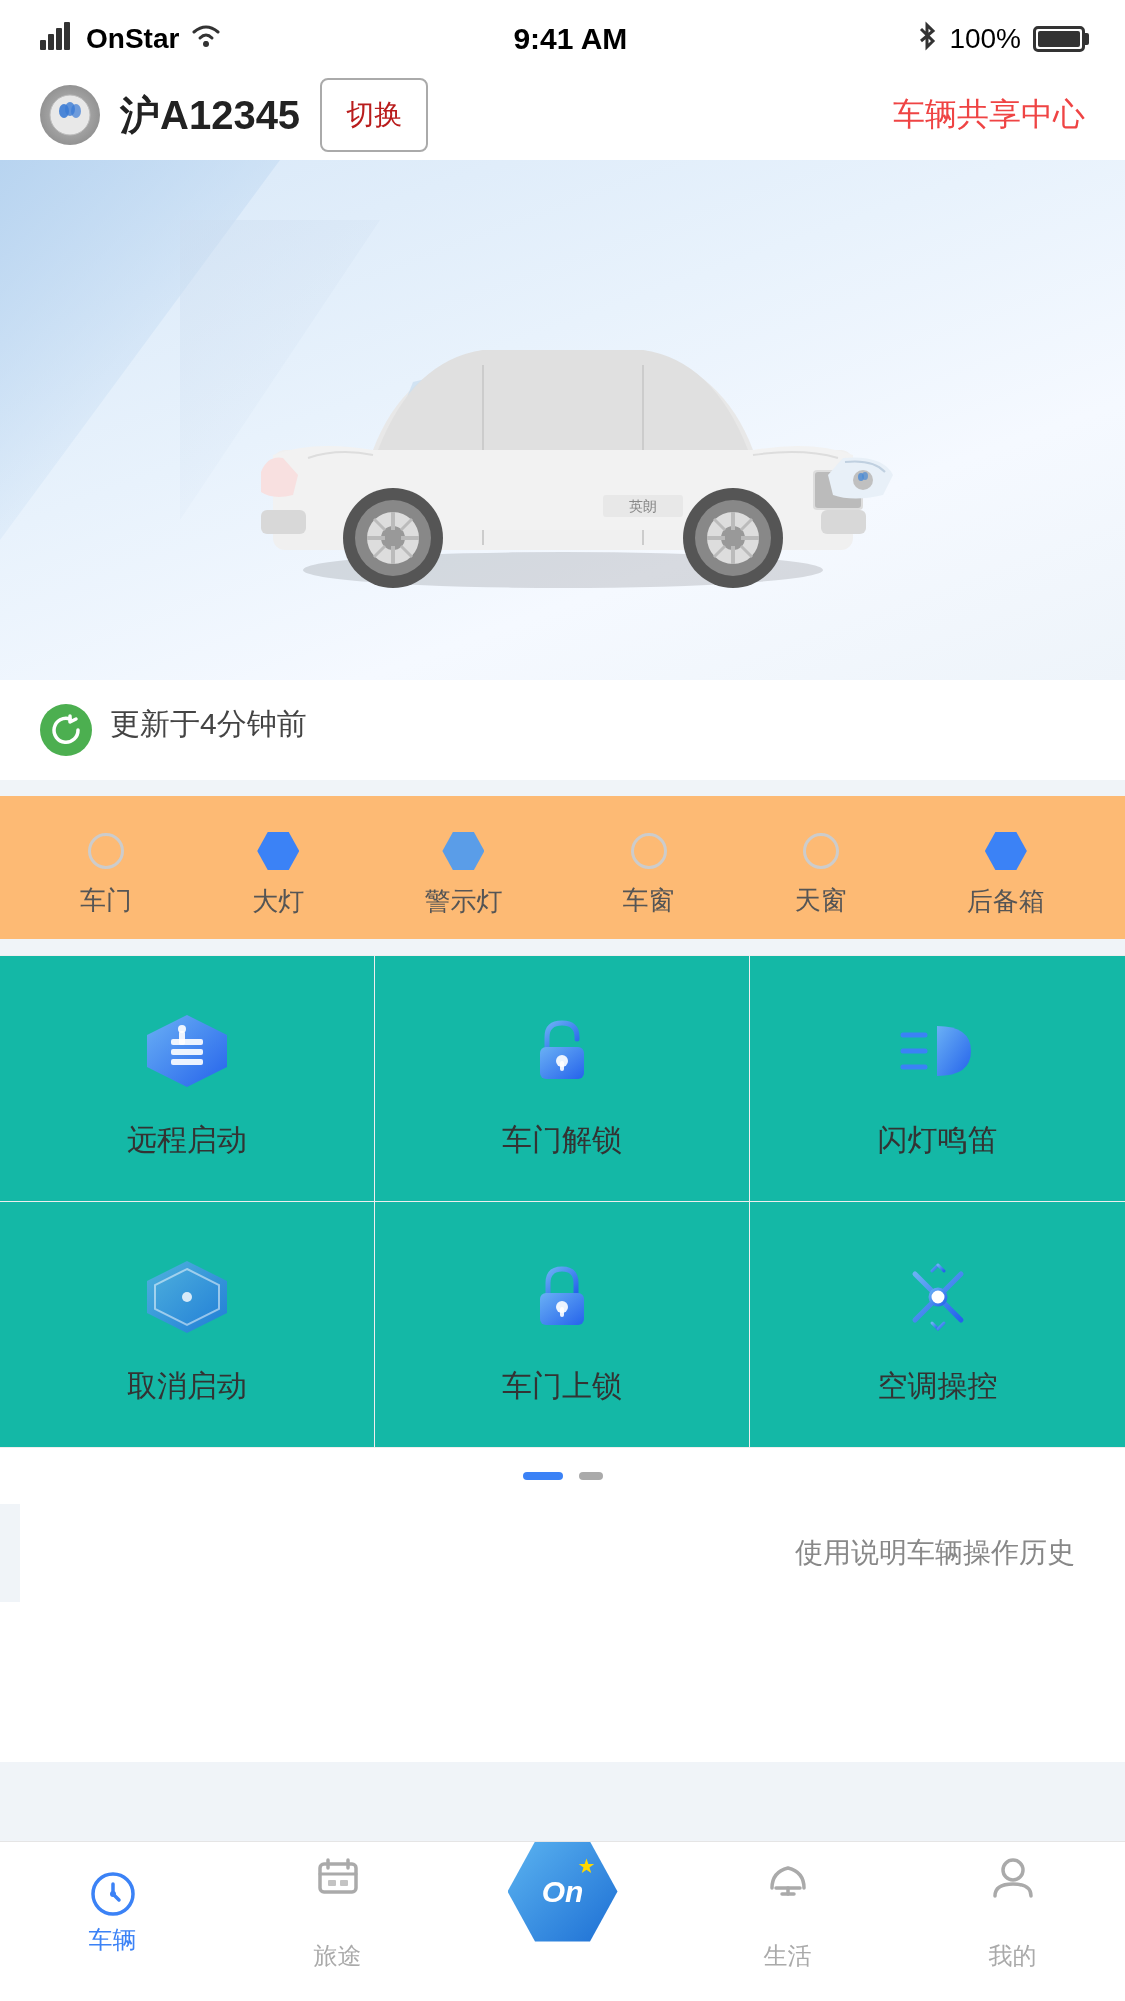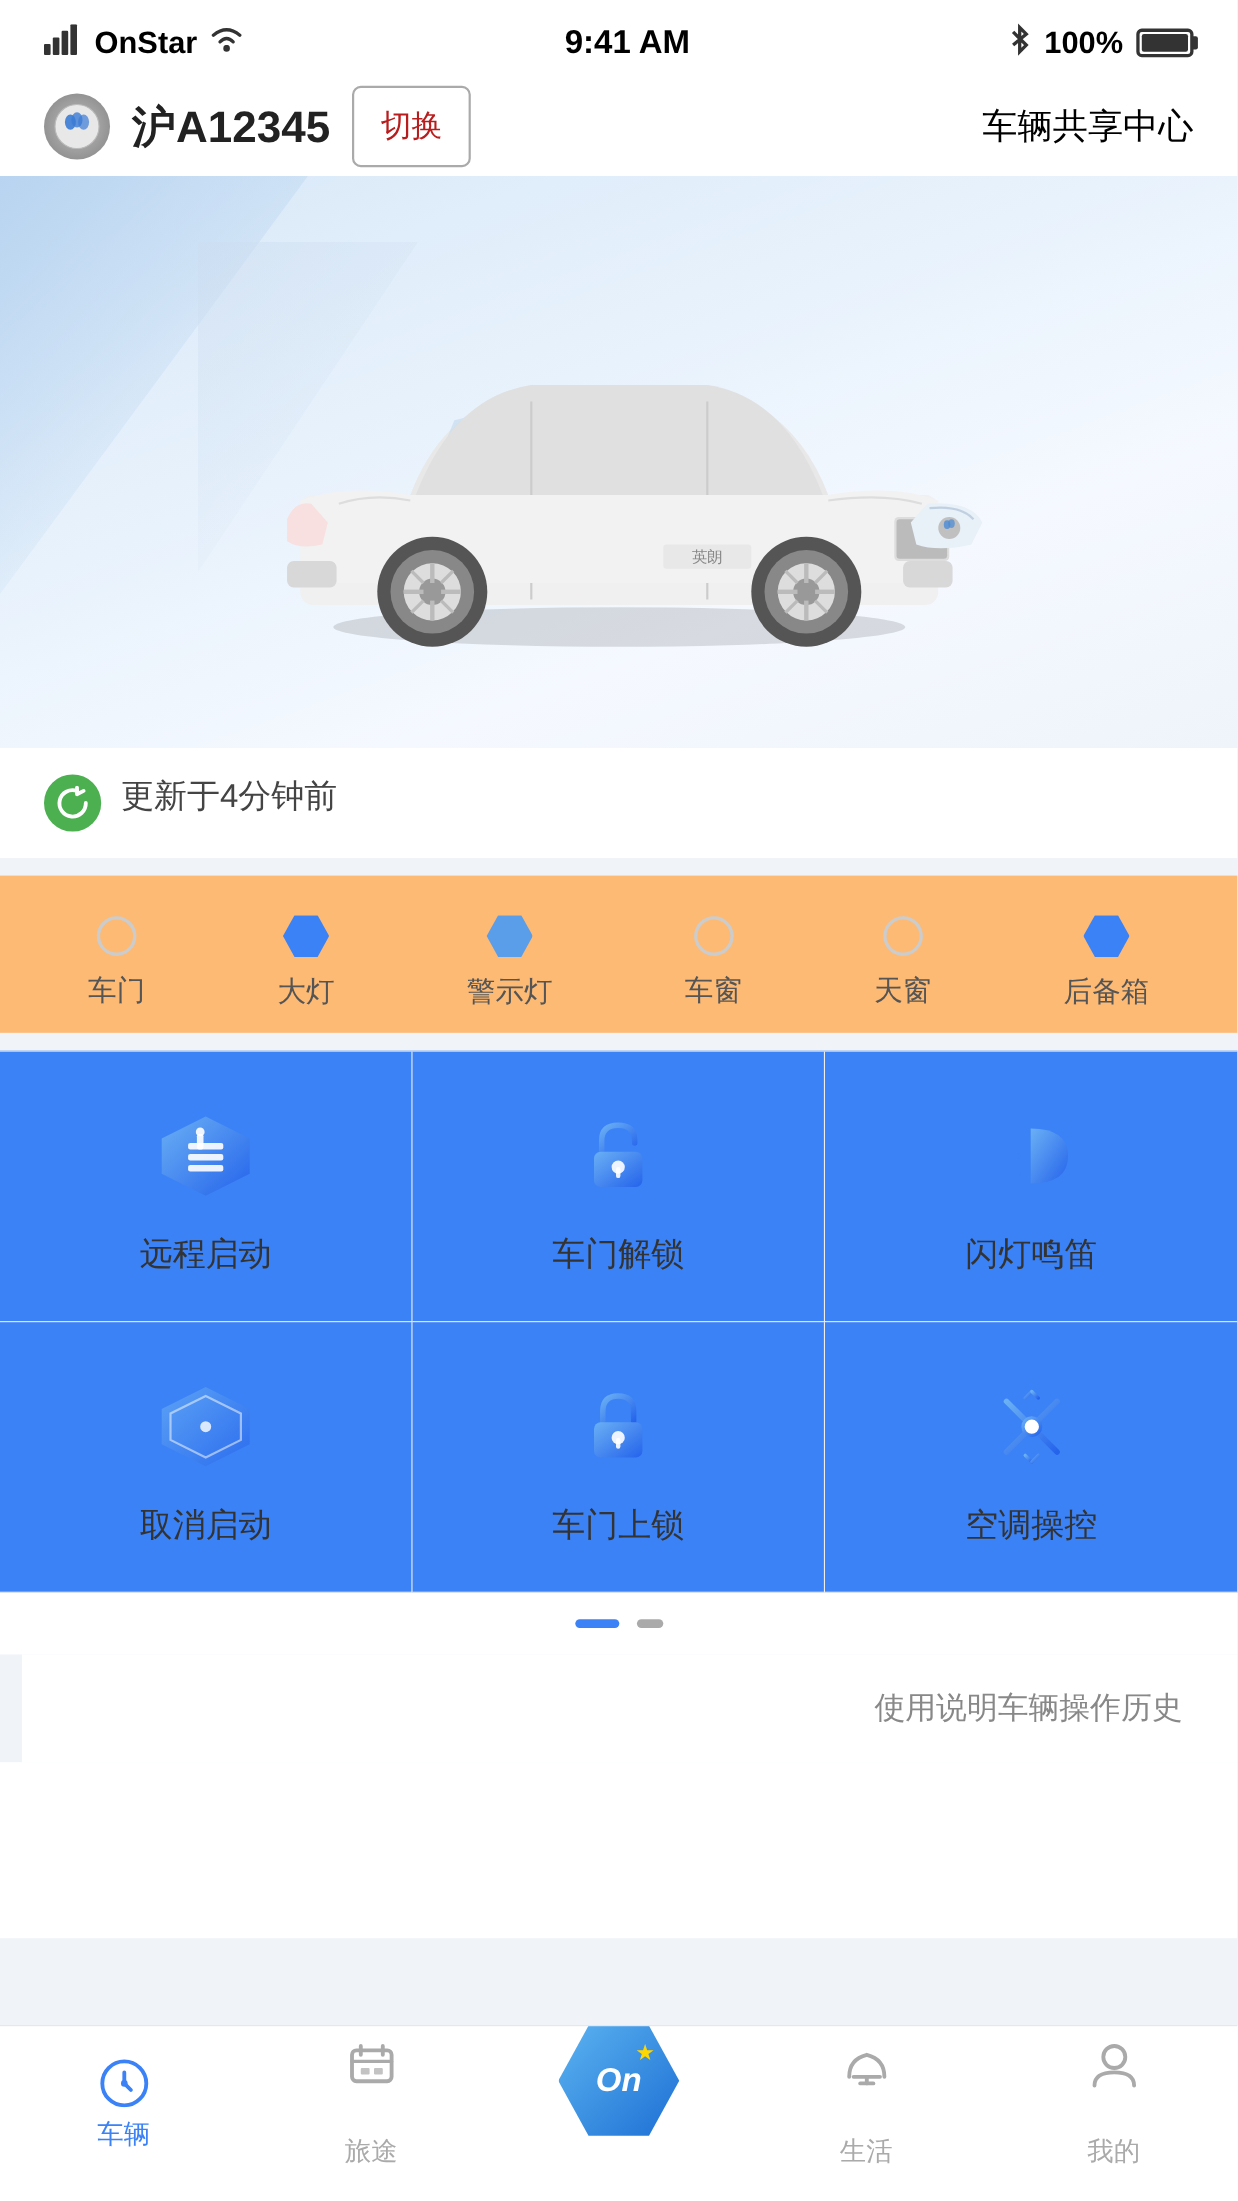--- a/index.html
+++ b/index.html
@@ -16,21 +16,21 @@
     .status-bar {
       display: flex;
       justify-content: space-between;
       align-items: center;
       padding: 18px 40px 10px;
       background: white;
       height: 70px;
     }
     .status-left { display: flex; align-items: center; gap: 10px; font-size: 28px; font-weight: 600; }
     .status-center { font-size: 30px; font-weight: 600; }
-    .status-right { display: flex; align-items: center; gap: 12px; font-size: 28px; font-weight: 700; }
+    .status-right { display: flex; align-items: center; gap: 12px; font-size: 28px; font-weight: 400; }
     .battery-icon {
       display: inline-flex; align-items: center;
       border: 3px solid #333; border-radius: 5px;
       width: 52px; height: 26px; padding: 2px;
       position: relative;
     }
     .battery-fill { background: #333; height: 100%; width: 100%; border-radius: 2px; }
     .battery-tip {
       position: absolute; right: -7px; top: 50%; transform: translateY(-50%);
       width: 5px; height: 12px; background: #333; border-radius: 0 2px 2px 0;
@@ -56,21 +56,21 @@
     .plate-number { font-size: 40px; font-weight: 600; color: #222; }
     .switch-btn {
       border: 2px solid #aaa;
       border-radius: 8px;
       padding: 16px 24px;
       font-size: 28px;
       color: #b91c1c;
       background: white;
       cursor: pointer;
     }
-    .vehicle-sharing { font-size: 32px; color: #000000; }
+    .vehicle-sharing { font-size: 32px; color: #ef4444; }
 
     
     .car-hero {
       position: relative;
       background: linear-gradient(160deg, #d8e8f8 0%, #e8f2fc 40%, #f5f9ff 70%, #eef4fa 100%);
       height: 520px;
       overflow: hidden;
       display: flex;
       flex-direction: column;
       align-items: center;
@@ -134,21 +134,21 @@
       align-items: center;
       gap: 14px;
     }
     .indicator-label { font-size: 26px; color: #555; }
 
     
     .divider { height: 16px; background: #f0f4f8; }
 
     
     .action-grid {
-      background: #3b82f6;
+      background: #14b8a6;
       display: grid;
       grid-template-columns: 1fr 1fr 1fr;
       border-top: 1px solid #eee;
     }
     .action-cell {
       display: flex;
       flex-direction: column;
       align-items: center;
       justify-content: center;
       padding: 50px 20px 40px;

